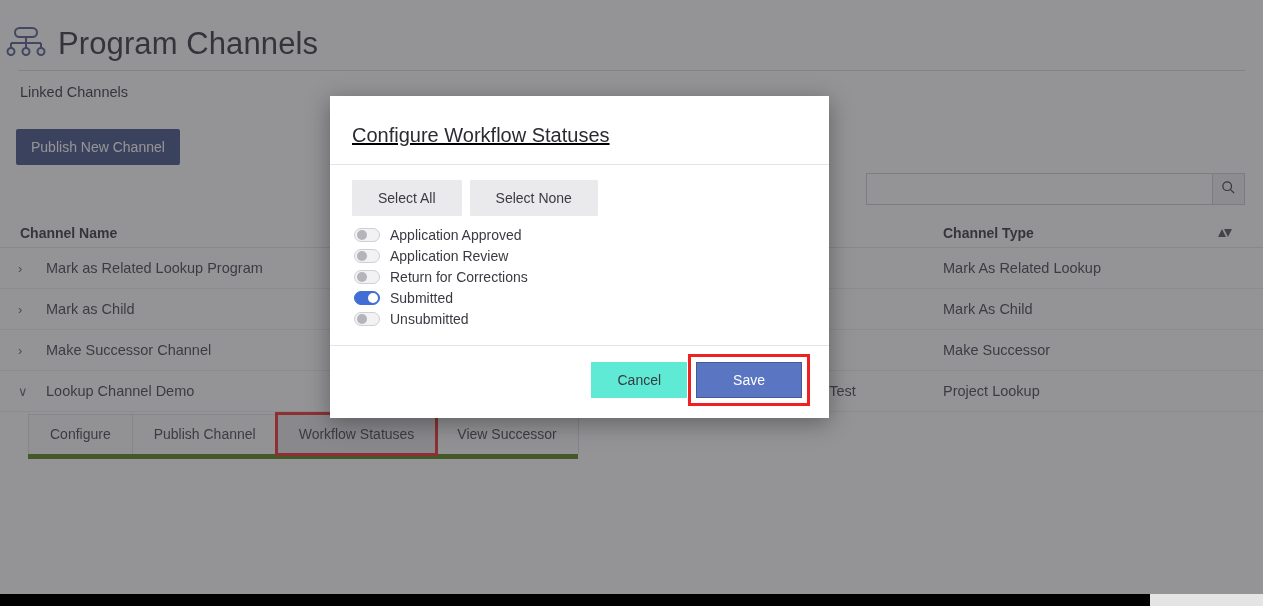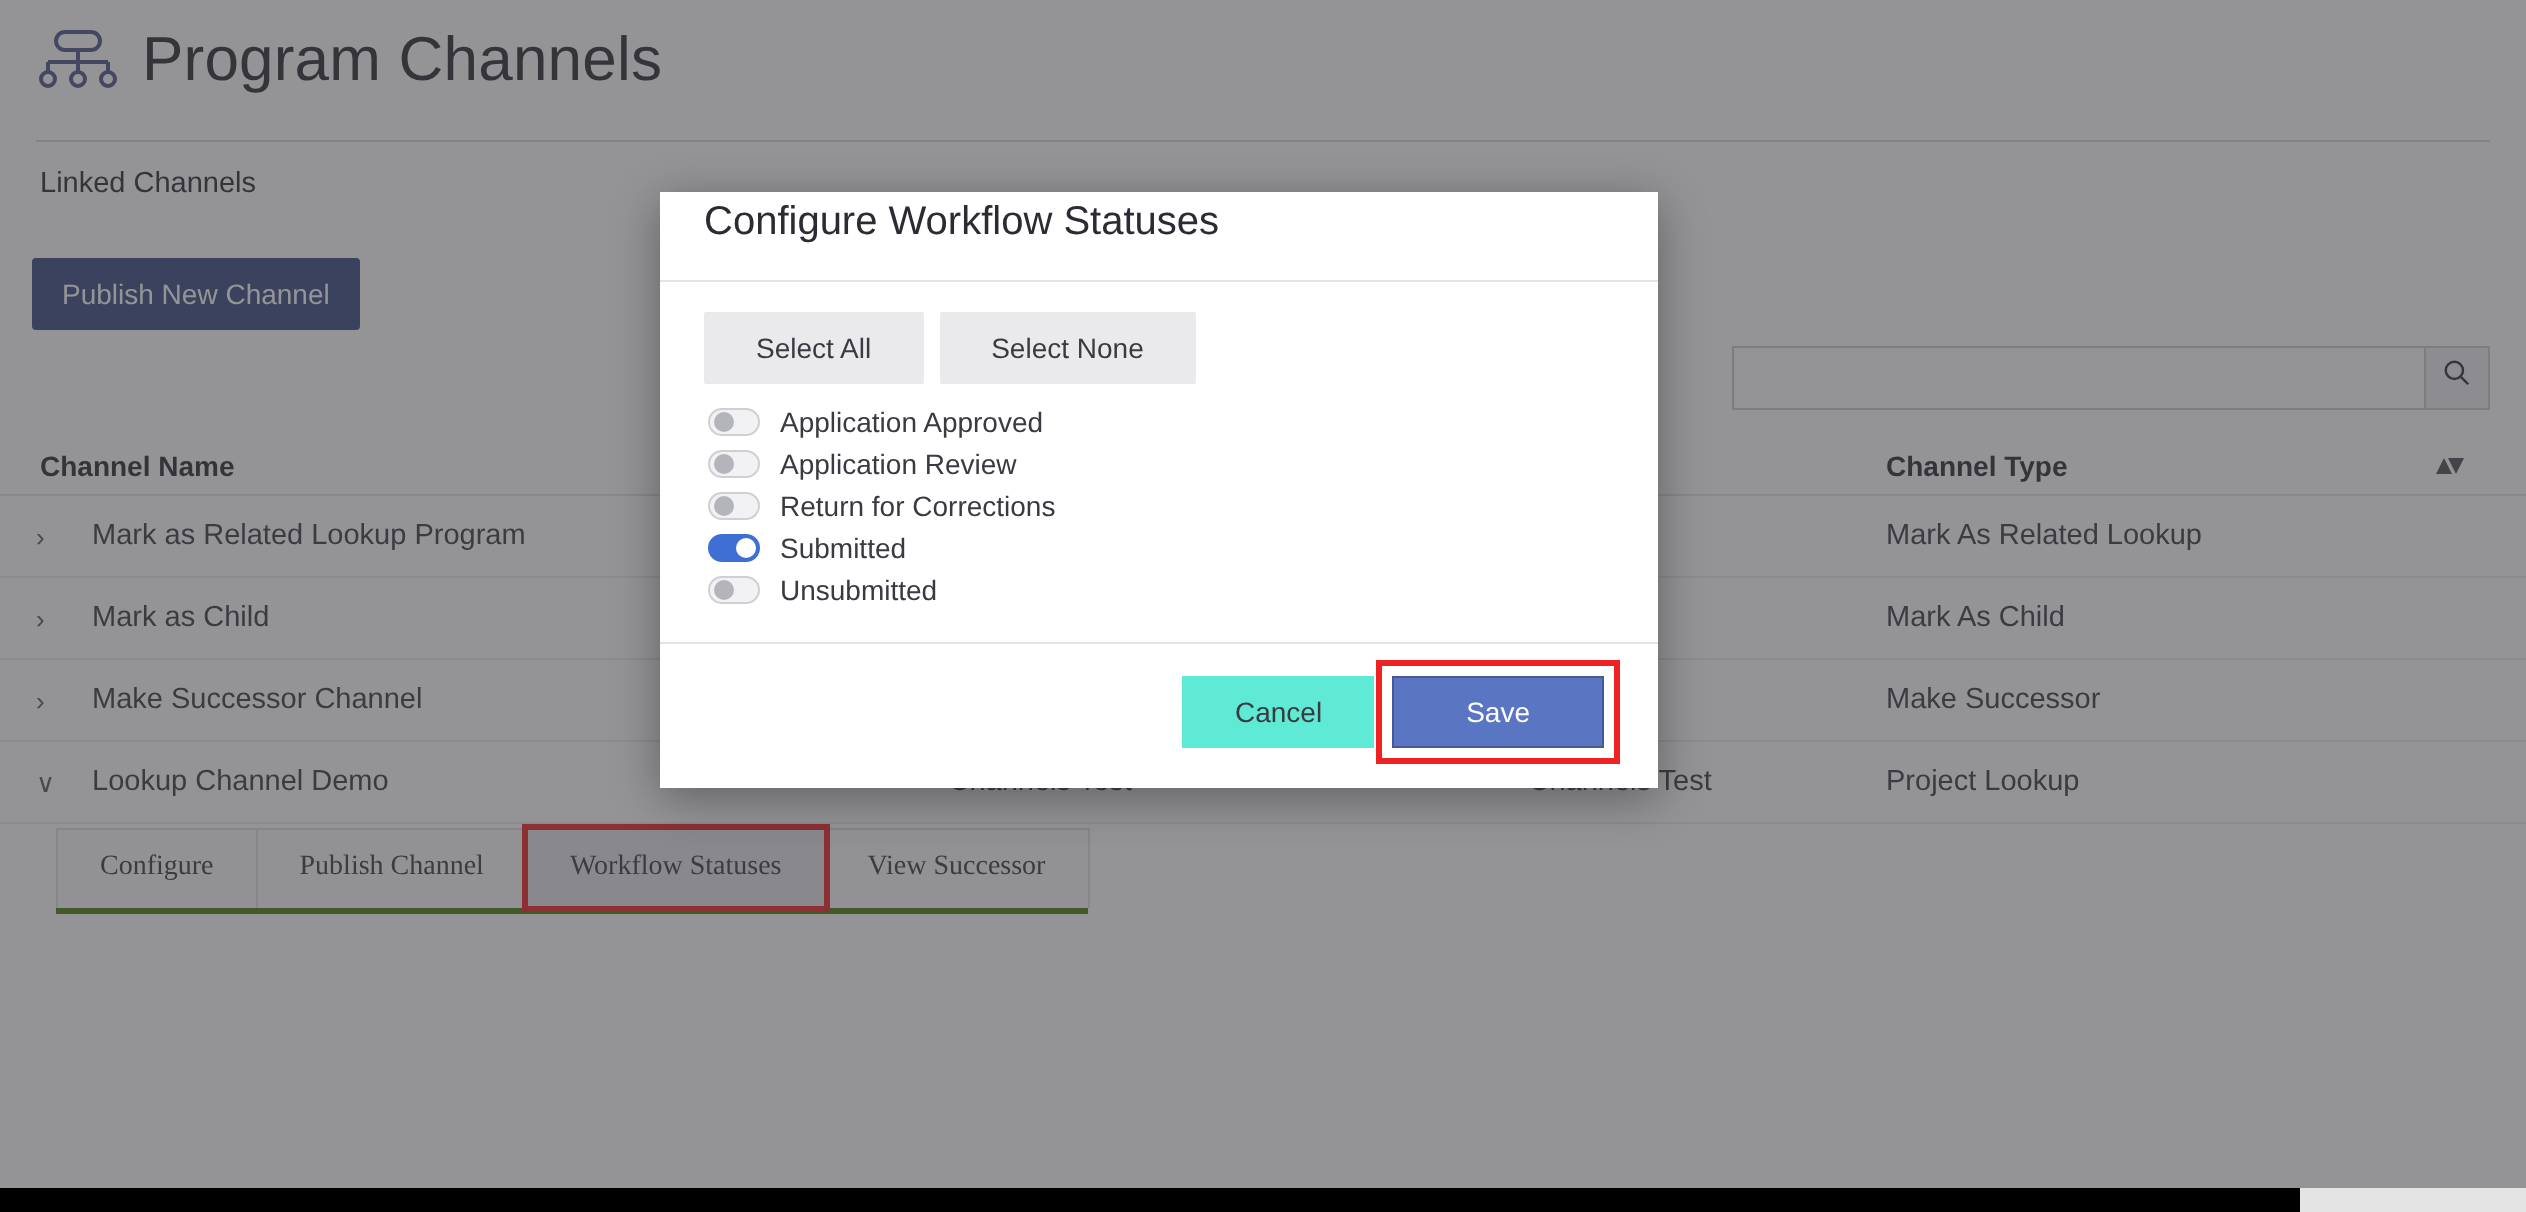--- a/index.html
+++ b/index.html
@@ -11,22 +11,22 @@
 
   
   #page-root {
     position: absolute; left: 0; top: 0;
     width: 1263px; height: 594px;
     background: #ffffff;
   }
 
   
   .page-header {
-    display: flex; align-items: flex-start;
-    padding: 14px 0 0 19px; height: 72px;
+    display: flex; align-items: center;
+    padding: 14px 0 0 6px; height: 72px;
   }
   .hier-icon { width: 40px; height: 34px; margin-right: 12px; flex: none; }
   .page-title {
     font-size: 31px; font-weight: 400; color: #2b2b33;
     letter-spacing: .1px; line-height: 1;
   }
   .header-rule {
     position: absolute; left: 18px; top: 70px; right: 18px;
     height: 1px; background: #d8d8dc;
   }
@@ -89,21 +89,21 @@
   .cell { font-size: 14.5px; color: #3a3a42; }
   .bullet-cell { font-size: 14.5px; color: #3a3a42; display: flex; align-items: center; }
   .bullet-cell::before {
     content: "\2022"; font-size: 15px; color: #3a3a42;
     margin-right: 11px; line-height: 1;
   }
 
   
   .detail-tabs {
     position: absolute; left: 28px; top: 414px;
-    display: flex; border-bottom: 3px solid #4d7c0f; font-family: Liberation Serif, serif;
+    display: flex; border-bottom: 5px solid #4d7c0f;
   }
   .dtab {
     font-size: 14px; color: #3a3a42; padding: 11px 21px 12px 21px;
     border: 1px solid #dedee2; border-bottom: none; background: #fafafb;
     margin-right: -1px; cursor: pointer; white-space: nowrap;
   }
   .dtab.selected { background: #e6e6e9; }
   .dtab.flagged {
     outline: 3px solid #ee2222; outline-offset: -1px; position: relative; z-index: 3;
   }
@@ -117,21 +117,21 @@
   }
 
   
   .modal {
     position: absolute; left: 330px; top: 96px;
     width: 499px; background: #ffffff;
     box-shadow: 0 5px 22px rgba(0,0,0,0.35);
     z-index: 60;
   }
   .modal-head {
-    padding: 4px 22px 17px 22px; border-bottom: 1px solid #e4e4e8;
+    padding: 28px 22px 17px 22px; border-bottom: 1px solid #e4e4e8; text-decoration: underline;
   }
   .modal-title { font-size: 20px; font-weight: 400; color: #2b2b33; }
   .modal-body { padding: 15px 22px 17px 22px; }
   .seg-row { display: flex; gap: 8px; margin-bottom: 9px; }
   .seg-btn {
     background: #eaeaec; border: none; font-family: inherit;
     font-size: 14px; color: #3a3a42; padding: 10px 26px;
     cursor: pointer; border-radius: 1px;
   }
   .toggle-list { display: flex; flex-direction: column; gap: 2px; }

